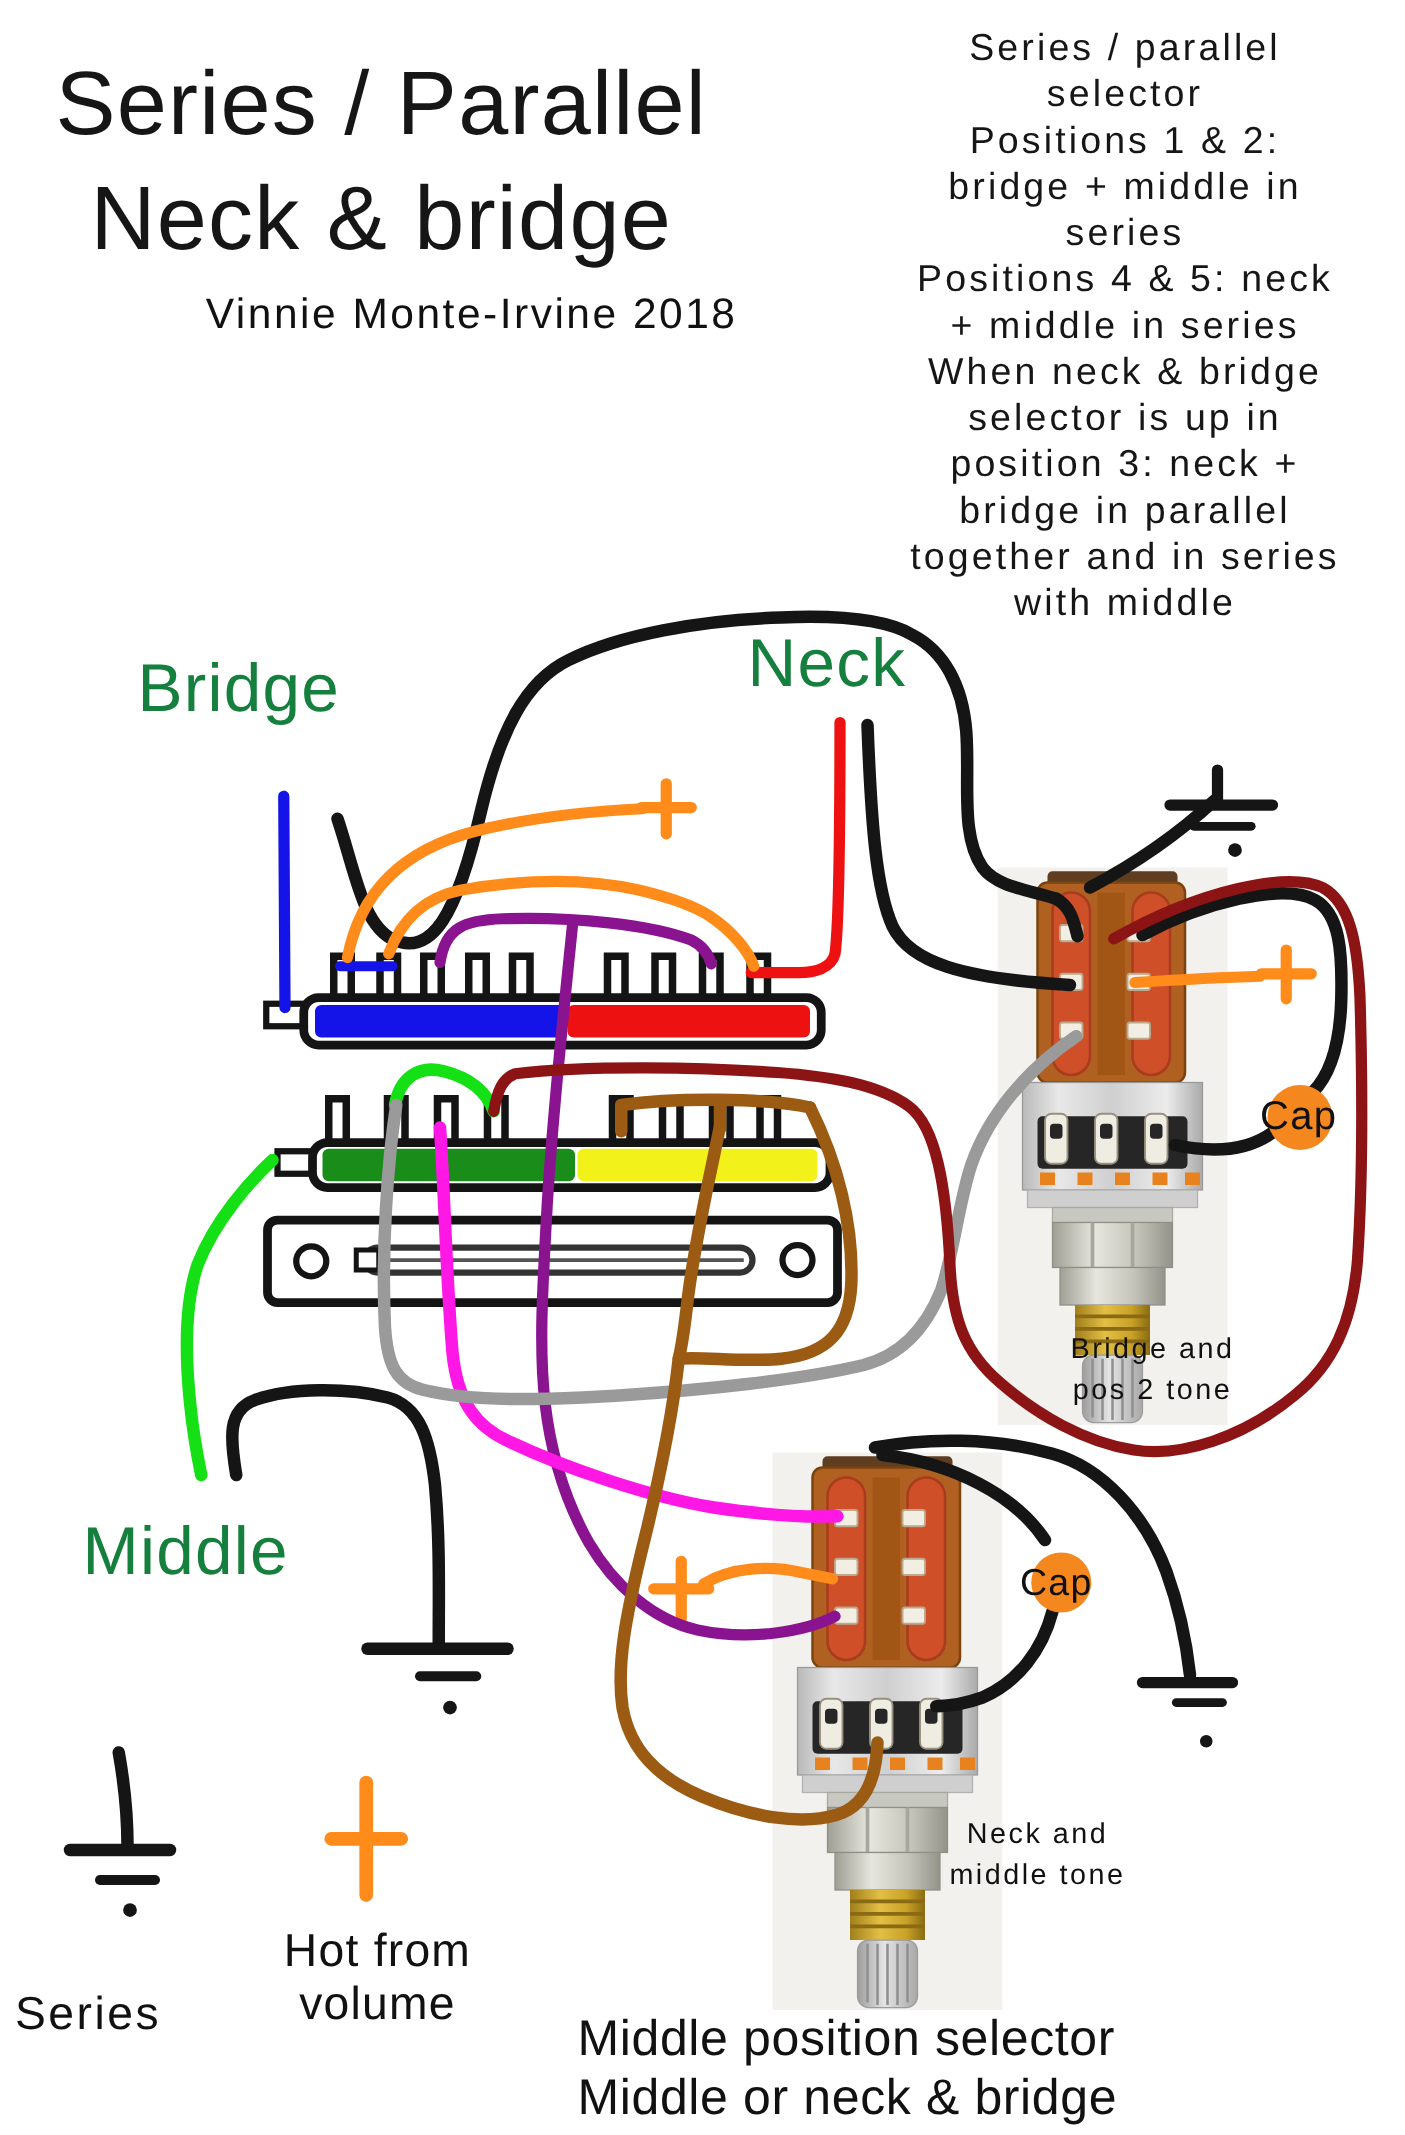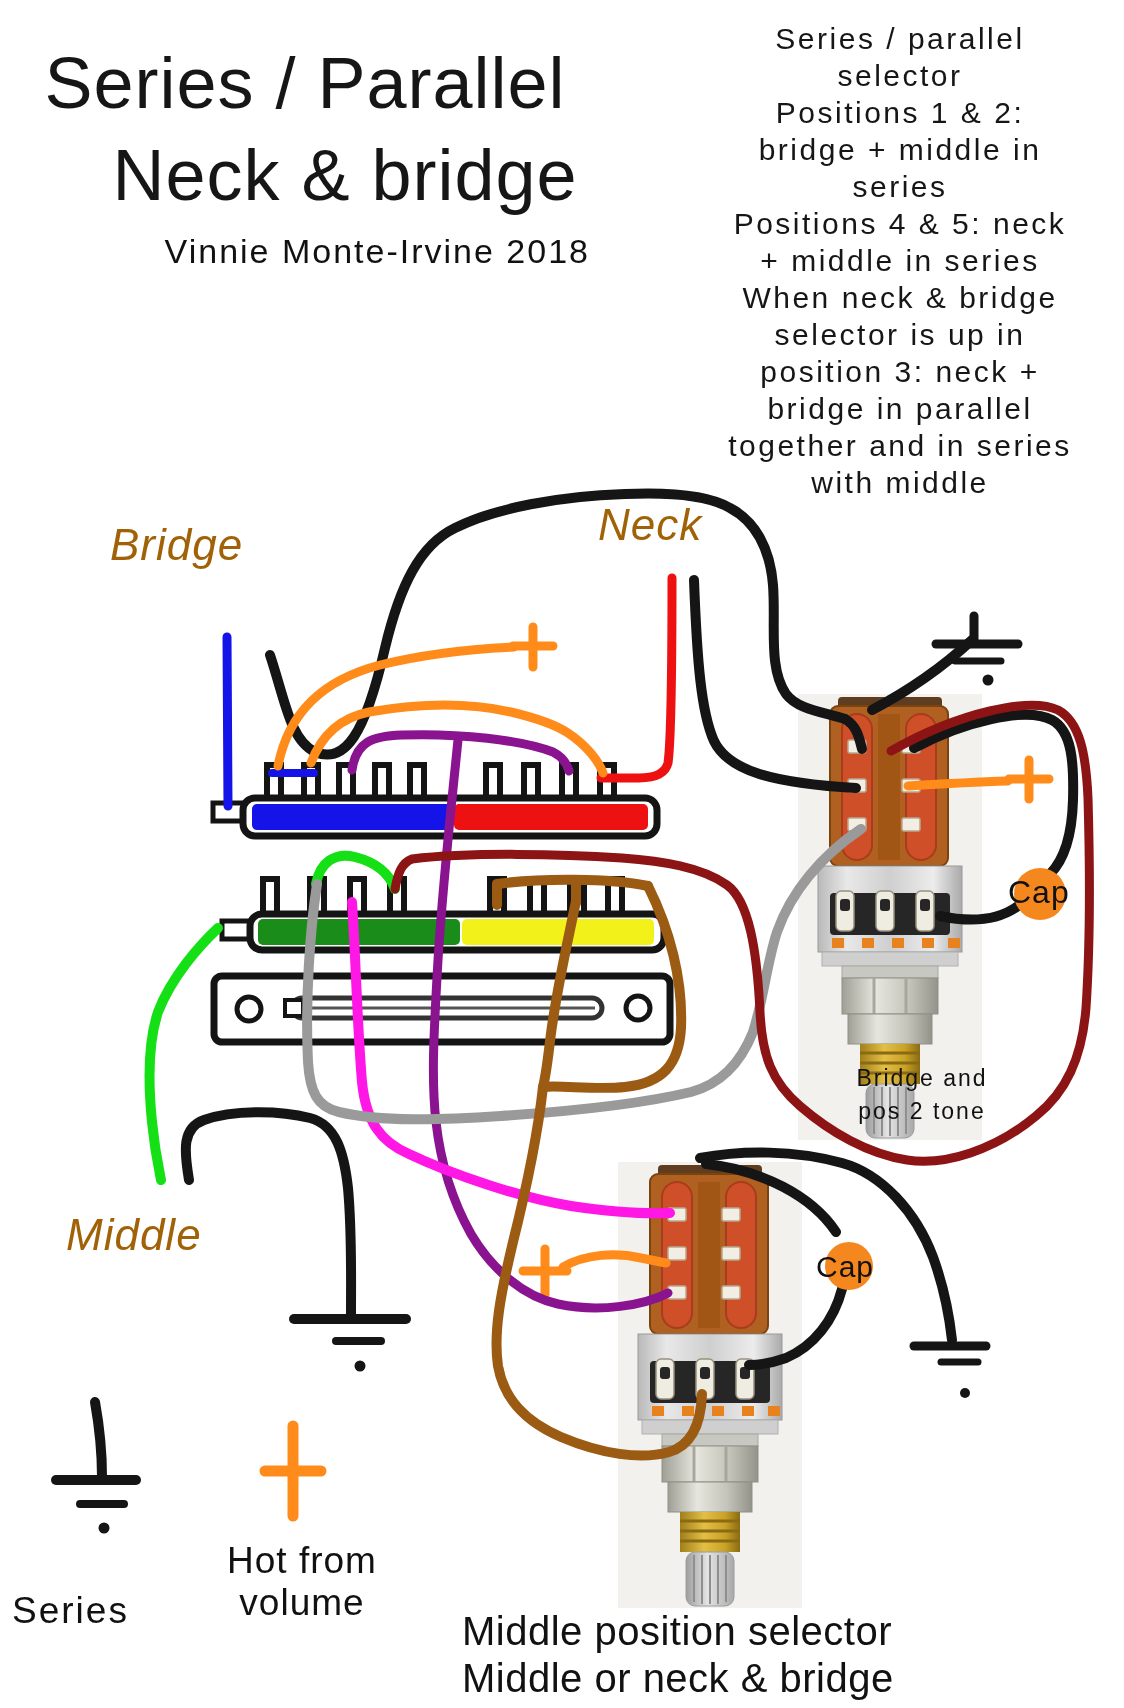--- a/index.html
+++ b/index.html
@@ -1,24 +1,24 @@
 <!DOCTYPE html>
 <html><head>
 <meta charset="utf-8">
 <style>
   html,body{margin:0;padding:0;background:#fff;}
   #stage{position:relative;width:1124px;height:1708px;background:#ffffff;overflow:hidden;
          font-family:"Liberation Sans","DejaVu Sans",sans-serif;color:#111;}
   #wiring-svg{position:absolute;left:0;top:0;z-index:1;}
   .txt{position:absolute;z-index:3;white-space:pre-line;}
   .title-line{left:0;top:42px;width:610px;text-align:center;font-size:72px;letter-spacing:1px;color:#161616;}
-  .title-line2{top:134px;padding-left:40px;}
+  .title-line2{top:134px;}
   .author{left:0;top:232px;width:590px;text-align:right;font-size:34px;letter-spacing:2px;}
   .note{left:640px;top:20px;width:520px;text-align:center;font-size:30px;line-height:37px;letter-spacing:2.5px;color:#161616;}
-  .pickup-label{font-size:44px;letter-spacing:1px;color:#a16207;font-style:italic;}
+  .pickup-label{font-size:54px;letter-spacing:1px;color:#15803d;}
   .lbl-bridge{left:110px;top:520px;}
   .lbl-neck{left:598px;top:500px;}
   .lbl-middle{left:66px;top:1210px;}
   .pot-caption{font-size:23px;line-height:33px;letter-spacing:2px;text-align:center;}
   .cap-label{font-size:32px;letter-spacing:1px;z-index:4;}
   .legend-ground{left:12px;top:1590px;font-size:37px;letter-spacing:2px;}
   .legend-hot{left:192px;top:1540px;width:220px;text-align:center;font-size:37px;line-height:42px;letter-spacing:1px;}
   .footer{left:437px;top:1608px;font-size:40px;line-height:47px;letter-spacing:0.5px;margin-left:25px;}
 </style>
 </head>
@@ -239,20 +239,22 @@
 bridge in parallel
 together and in series
 with middle</div>
 
   <div class="txt pickup-label lbl-bridge">Bridge</div>
   <div class="txt pickup-label lbl-neck">Neck</div>
   <div class="txt pickup-label lbl-middle">Middle</div>
 
   <div class="txt pot-caption" style="left:812px;top:1062px;width:220px;">Bridge and
 pos 2 tone</div>
+  <div class="txt pot-caption" style="left:720px;top:1450px;width:220px;">Neck and
+middle tone</div>
 
   <div class="txt cap-label" style="left:1008px;top:874px;">Cap</div>
   <div class="txt cap-label" style="left:816px;top:1250px;font-size:30px;">Cap</div>
 
   <div class="txt legend-ground">Series</div>
   <div class="txt legend-hot">Hot from
 volume</div>
 
   <div class="txt footer">Middle position selector</div>
   <div class="txt footer" style="top:1655px;">Middle or neck &amp; bridge</div>

